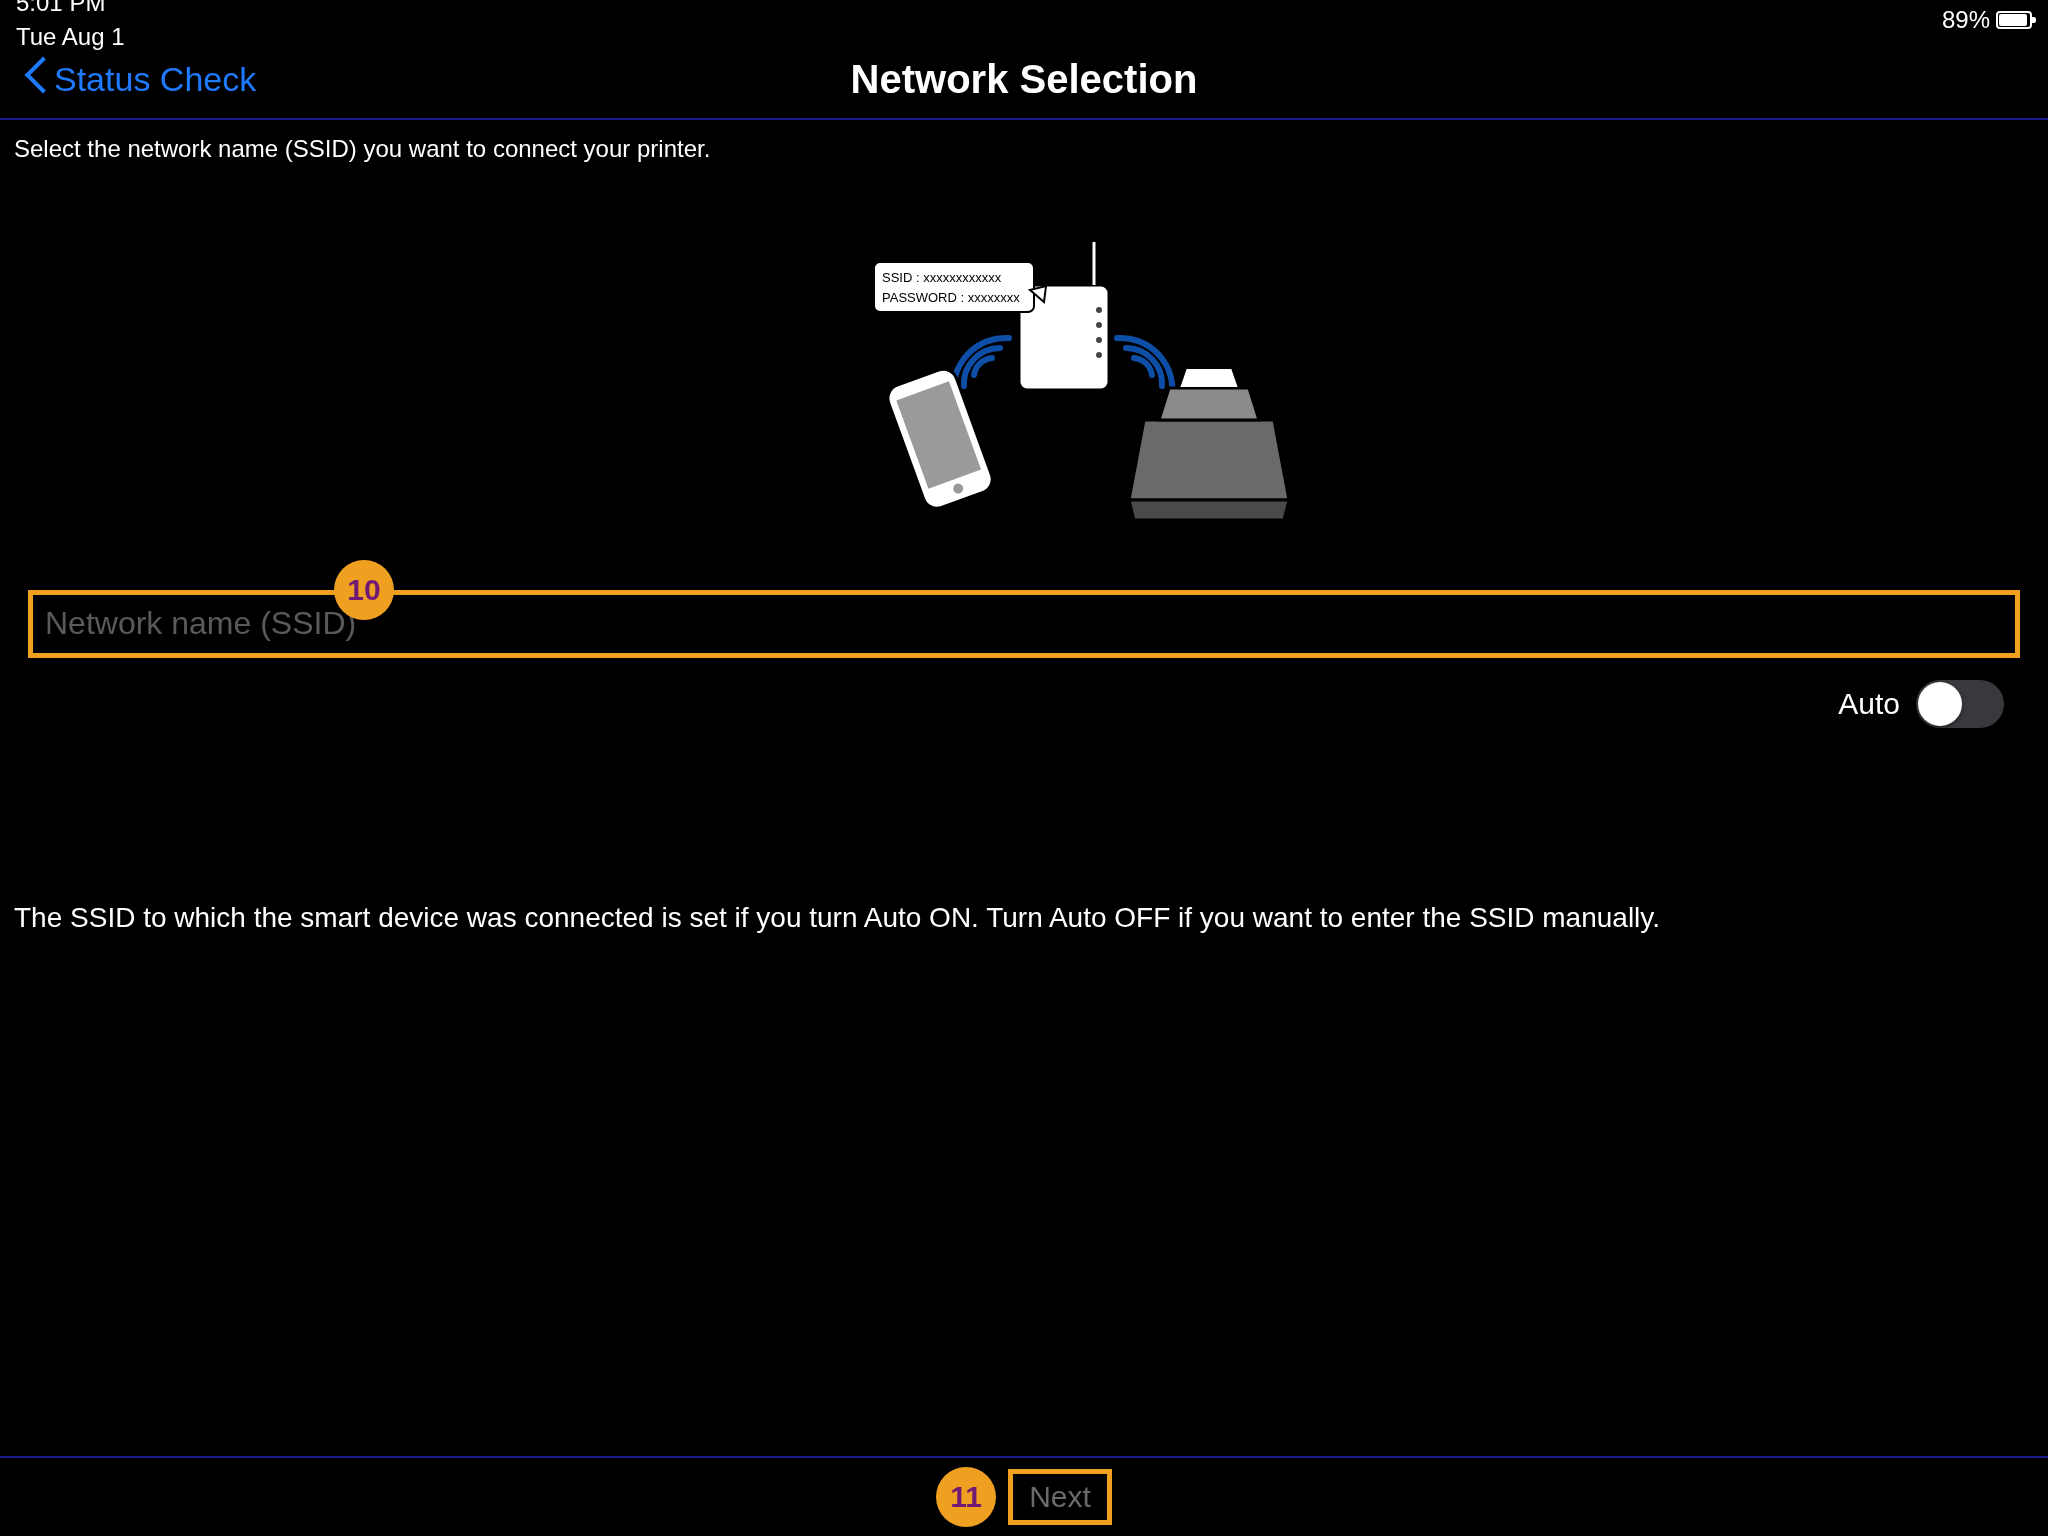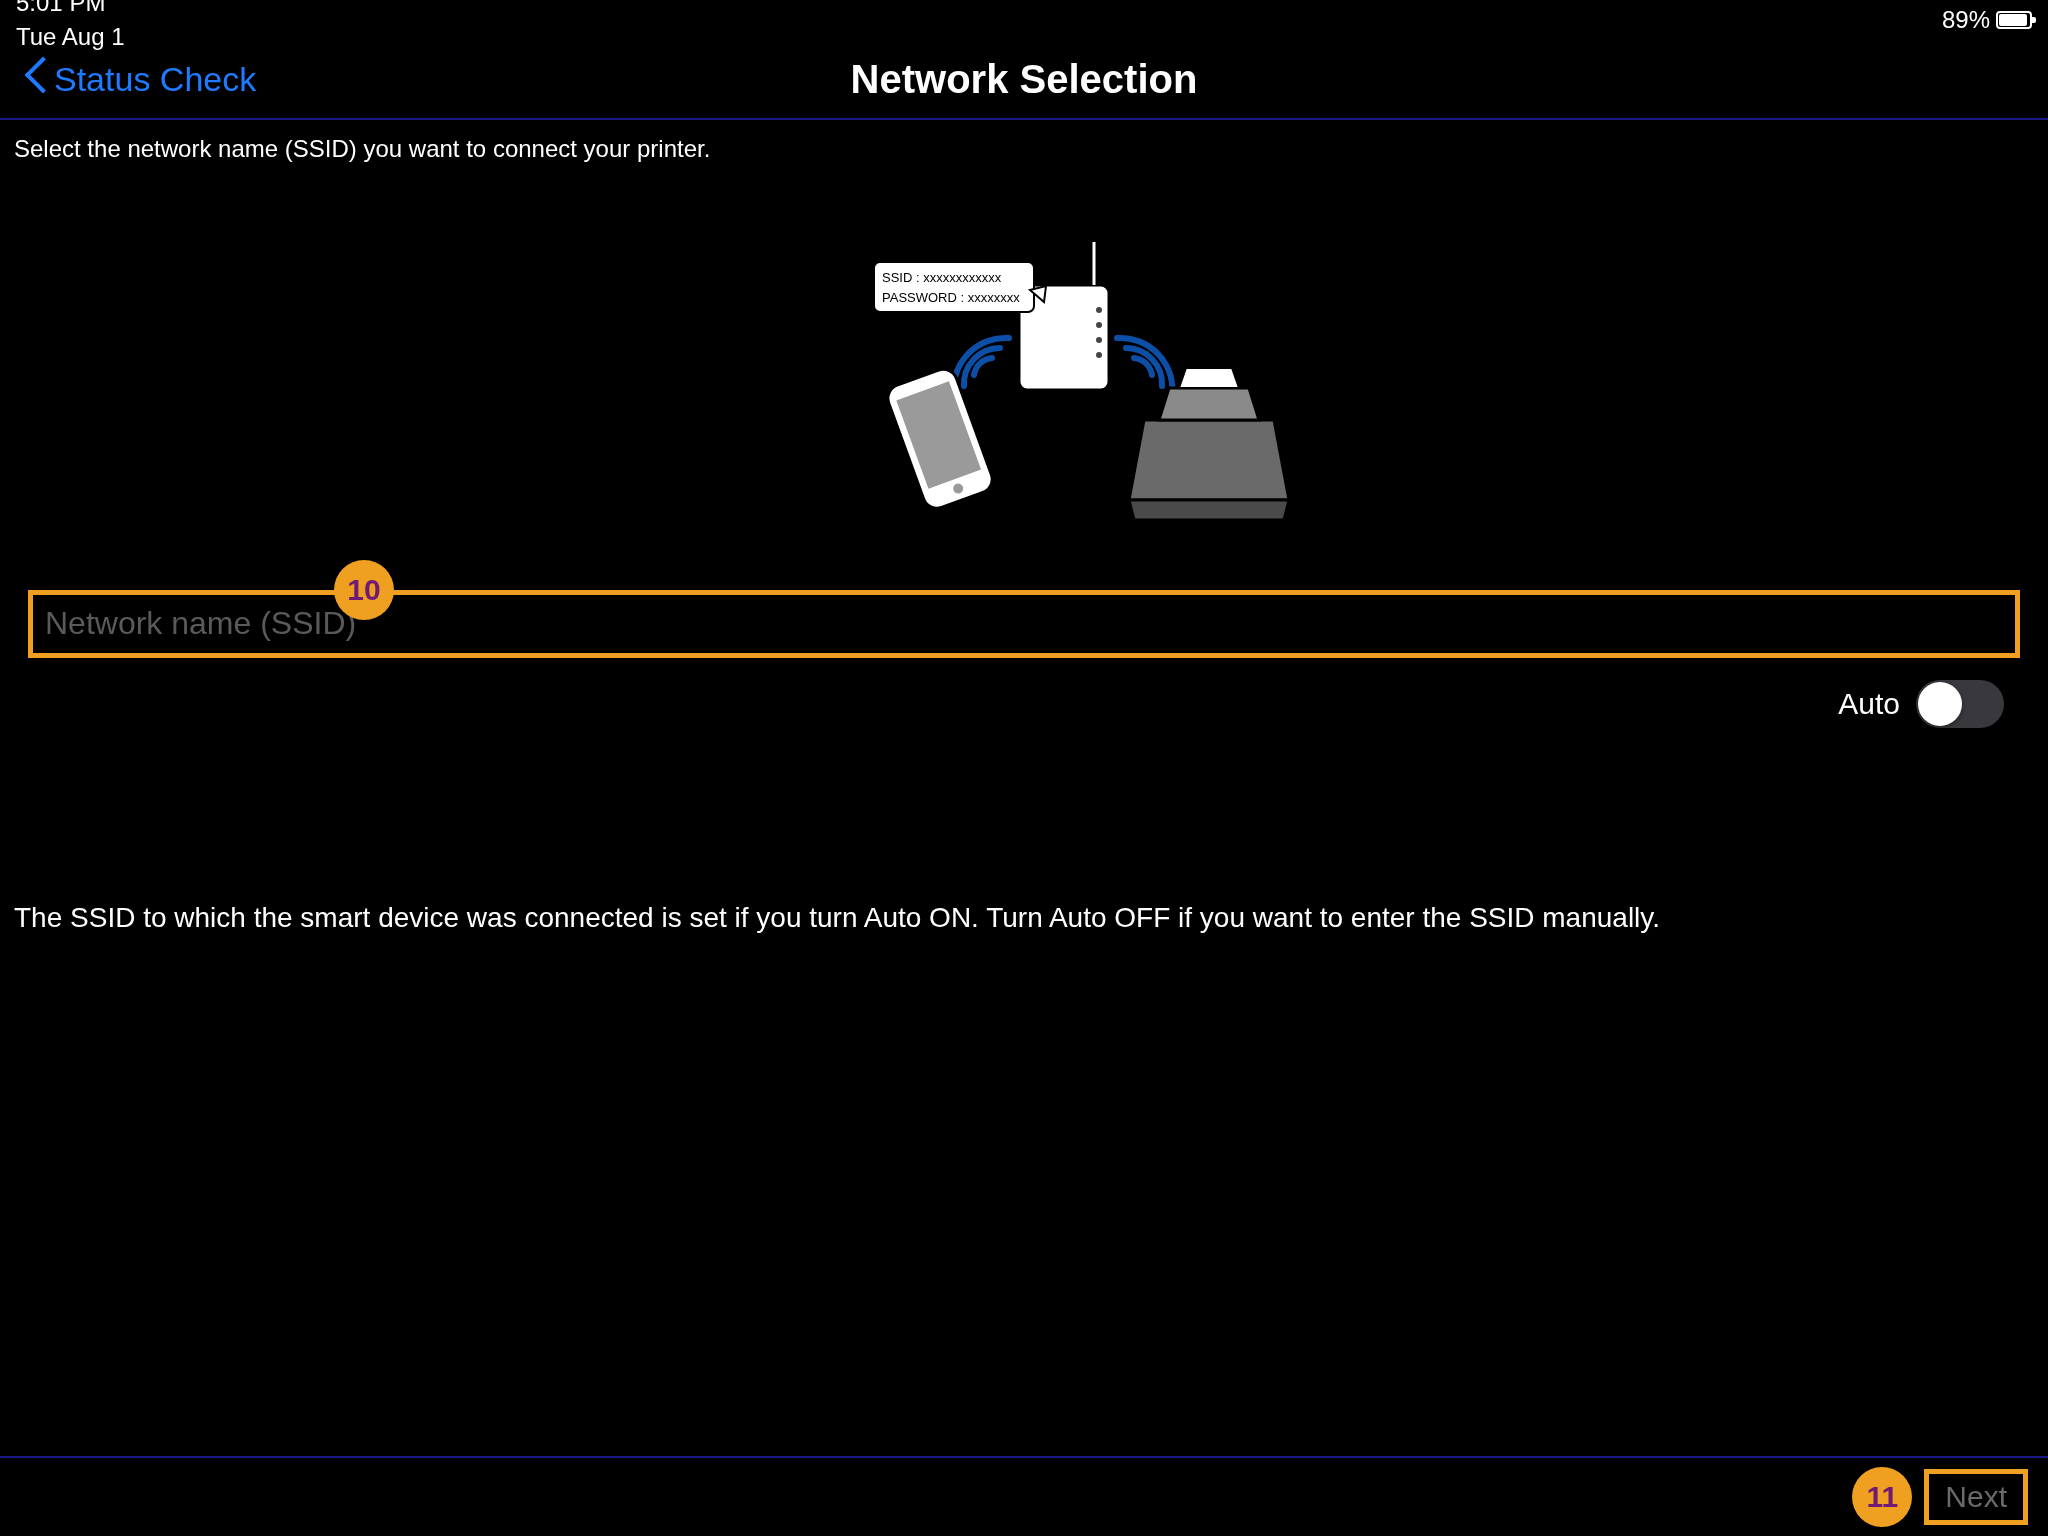--- a/index.html
+++ b/index.html
@@ -36,21 +36,21 @@
 
   
   .auto-row { display:flex; justify-content:flex-end; align-items:center; padding: 22px 30px 0 0; gap:16px; }
   .auto-label { font-size: 30px; }
   .toggle { width: 88px; height: 48px; background:#39393d; border-radius: 24px; position:relative; cursor:pointer; }
   .toggle-knob { position:absolute; width:44px; height:44px; background:#fff; border-radius:50%; top:2px; left:2px; box-shadow: 0 2px 4px rgba(0,0,0,0.4); }
 
   .instruction2 { font-size: 28px; color:#fff; padding: 170px 0 0 0; line-height:1.4; }
 
   
-  .footer { height: 80px; border-top: 2px solid #1a1a8a; display:flex; align-items:center; justify-content:flex-end; padding: 0 20px; gap:12px; position:relative; }
+  .footer { height: 80px; border-top: 2px solid #1a1a8a; display:flex; align-items:center; justify-content:center; padding: 0 20px; gap:12px; position:relative; }
   .badge-11 { position: static; }
   .next-btn { border: 5px solid #f0a020; padding: 6px 16px; font-size: 30px; color:#6a6a6a; background:transparent; cursor:pointer; }
   
   
   .ill-svg { width:100%; height:100%; }
 </style>
 </head>
 <body>
 
 <div class="status-bar">

